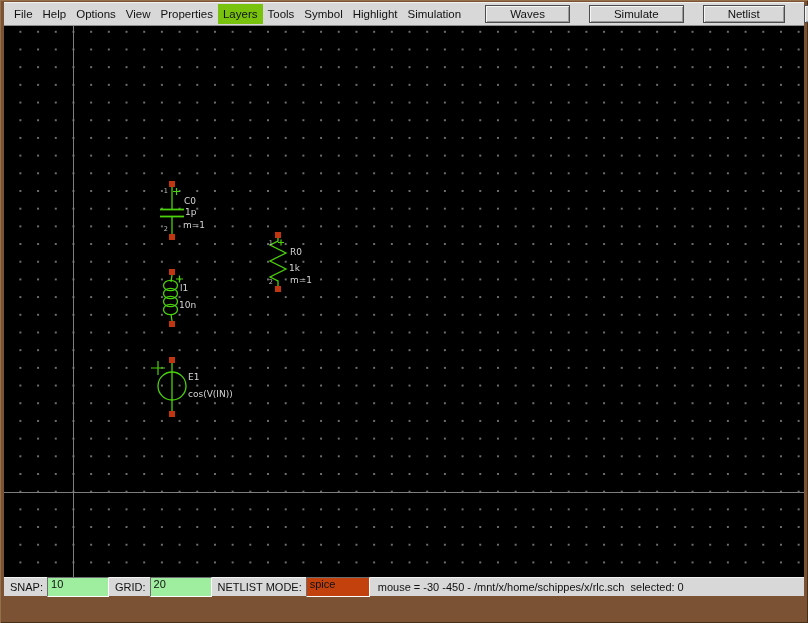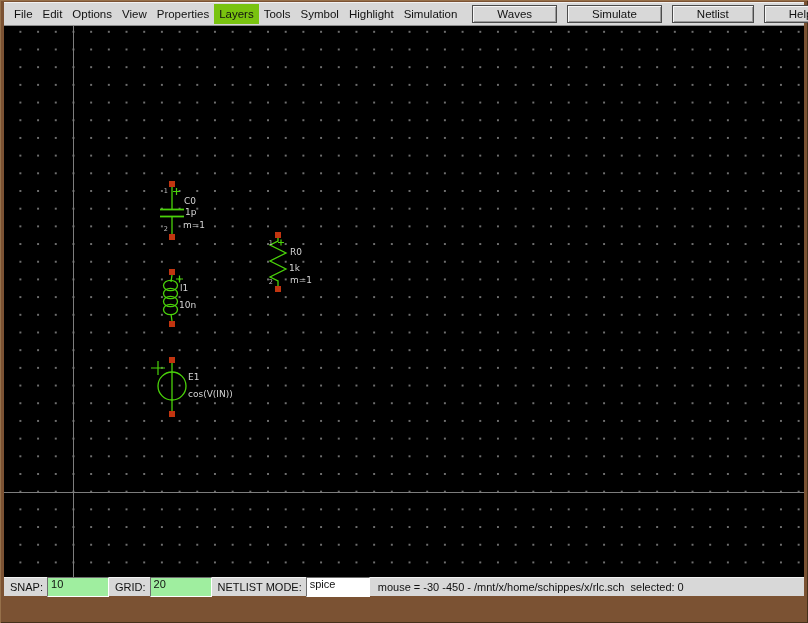--- a/index.html
+++ b/index.html
@@ -43,21 +43,21 @@
   .menus { display:flex; align-items:center; padding-left:5px; height:100%; }
   .mi { padding:4px 5px; cursor:default; }
   .mi.active { background:#79c30f; }
   .mbuttons { margin-left:auto; display:flex; align-items:center; padding-right:0; }
   .mbtn {
     font-family:"Liberation Sans", sans-serif;
     font-size:11.5px; color:#111;
     background:#d8d8d8;
     border:1px solid #4c4c4c;
     box-shadow: inset 1px 1px 0 #f6f6f6, inset -1px -1px 0 #9a9a9a;
-    padding:2px 24px; margin-left:10px; height:18px; cursor:default;
+    padding:2px 24px; margin-left:19px; height:18px; cursor:default;
   }
   .mbtn.help { margin-right:-1px; }
 
   
   .canvas {
     position:relative; width:800px; height:551px; background:#000;
     background-image: radial-gradient(circle, #6f6f6f 0.7px, rgba(0,0,0,0) 1px);
     background-size: 17.7px 17.7px;
     background-position: 7.55px 14.65px;
     overflow:hidden;
@@ -79,33 +79,33 @@
     display:flex; align-items:center;
     font-size:11px; color:#111;
   }
   .sb-label { margin-left:6px; white-space:pre; }
   .sb-input {
     margin-left:4px; width:62px; height:20px; line-height:13px;
     border:1px solid; border-color:#6e6e6e #ffffff #ffffff #6e6e6e;
     padding-left:3px; font-size:11px; cursor:text;
   }
   .sb-input.green { background:#9fee9f; }
-  .sb-input.gray  { background:#ffffff; width:64px; }
+  .sb-input.gray  { background:#c2410c; width:64px; }
   .sb-info { margin-left:8px; white-space:pre; }
 </style>
 </head>
 <body>
 
 <div class="window">
 
 
   <div class="menubar">
     <div class="menus">
       <span class="mi">File</span>
-      <span class="mi">Edit</span>
+      <span class="mi">Help</span>
       <span class="mi">Options</span>
       <span class="mi">View</span>
       <span class="mi">Properties</span>
       <span class="mi active">Layers</span>
       <span class="mi">Tools</span>
       <span class="mi">Symbol</span>
       <span class="mi">Highlight</span>
       <span class="mi">Simulation</span>
     </div>
     <div class="mbuttons">

